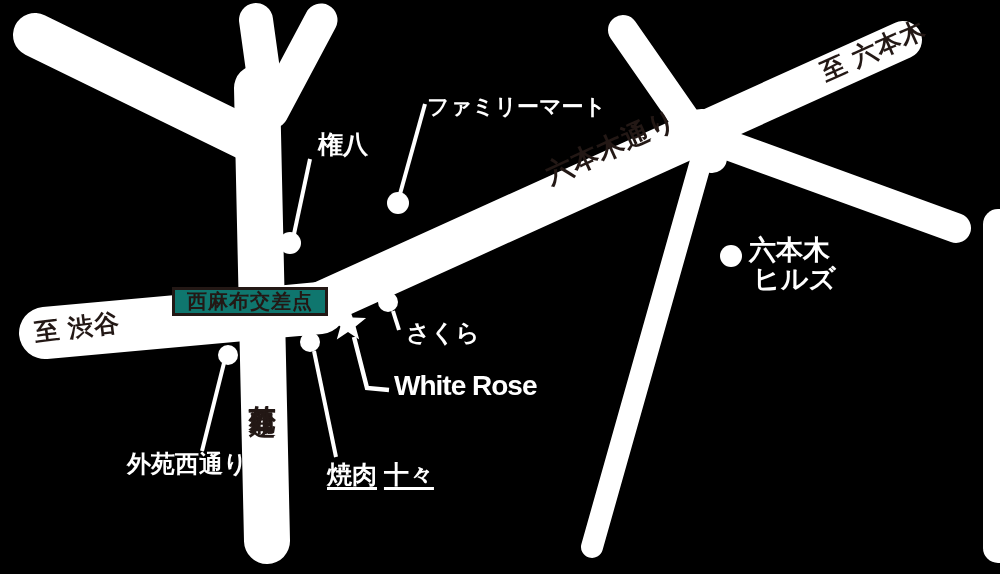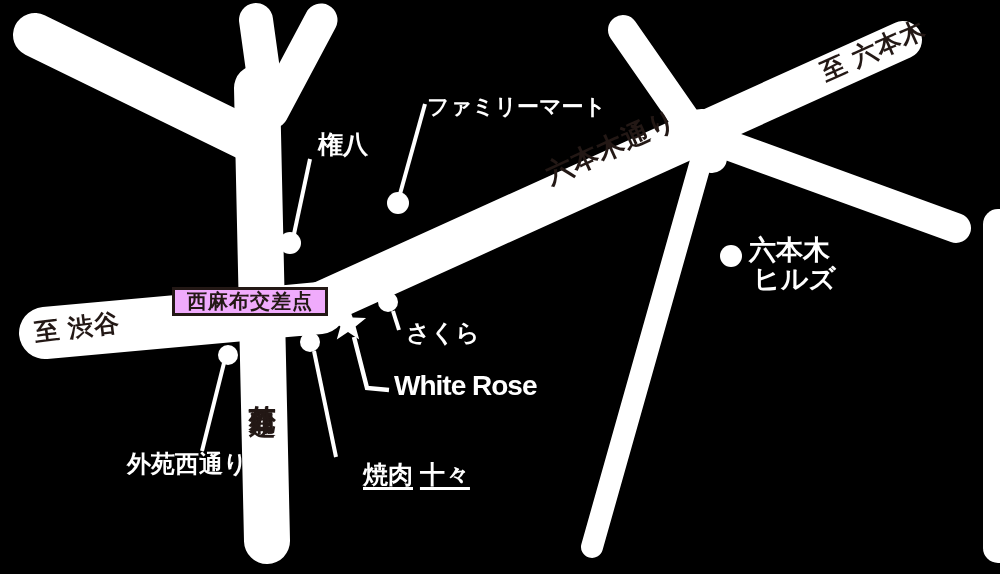--- a/index.html
+++ b/index.html
@@ -10,36 +10,36 @@
   #stage svg{position:absolute;left:0;top:0;}
   .lbl{
     position:absolute;color:#ffffff;font-weight:bold;white-space:nowrap;
     font-family:"Liberation Sans","DejaVu Sans",sans-serif;line-height:1.05;
   }
   .roadlbl{color:#231815;}
   .lbl-gonpachi{left:318px;top:131px;font-size:25px;}
   .lbl-familymart{left:427px;top:95px;font-size:22px;}
   .lbl-sakura{left:406px;top:320px;font-size:24px;text-align:right;}
   .lbl-lawson{left:127px;top:451px;font-size:24px;}
-  .lbl-yakiniku{left:327px;top:461px;font-size:25px;margin-left:36px;}
+  .lbl-yakiniku{left:327px;top:461px;font-size:25px;}
   .lbl-yakiniku span{text-decoration:underline;text-decoration-thickness:2.5px;text-underline-offset:4px;}
   .lbl-hills{left:749px;top:236px;font-size:27px;line-height:29px;}
   .lbl-hills .l2{padding-left:4px;}
   .lbl-whiterose{left:394px;top:371px;font-size:28px;letter-spacing:-1px;}
   .lbl-note{left:396px;top:413px;font-size:26px;letter-spacing:-1.5px;}
   .lbl-to-shibuya{left:77px;top:327px;transform:translate(-50%,-50%) rotate(-7deg);font-size:25px;letter-spacing:1px;}
   .lbl-roppongi-dori{left:611px;top:147px;transform:translate(-50%,-50%) rotate(-24.5deg);font-size:27px;letter-spacing:1px;}
   .lbl-to-roppongi{left:873px;top:50px;transform:translate(-50%,-50%) rotate(-24deg);font-size:25px;letter-spacing:1px;}
   .lbl-gaien{
     left:248px;top:383px;font-size:27px;letter-spacing:2px;
     writing-mode:vertical-rl;text-orientation:upright;
   }
   .sign-box{
     position:absolute;left:172px;top:287px;width:156px;height:29px;
-    background:#f0abfc;border:3px solid #231815;box-sizing:border-box;
+    background:#0f766e;border:3px solid #231815;box-sizing:border-box;
     display:flex;align-items:center;justify-content:center;
     color:#231815;font-size:20px;font-weight:bold;letter-spacing:1px;
     font-family:"Liberation Sans","DejaVu Sans",sans-serif;white-space:nowrap;text-align:center;
   }
 </style>
 </head>
 <body>
 
 <div id="stage">
 

